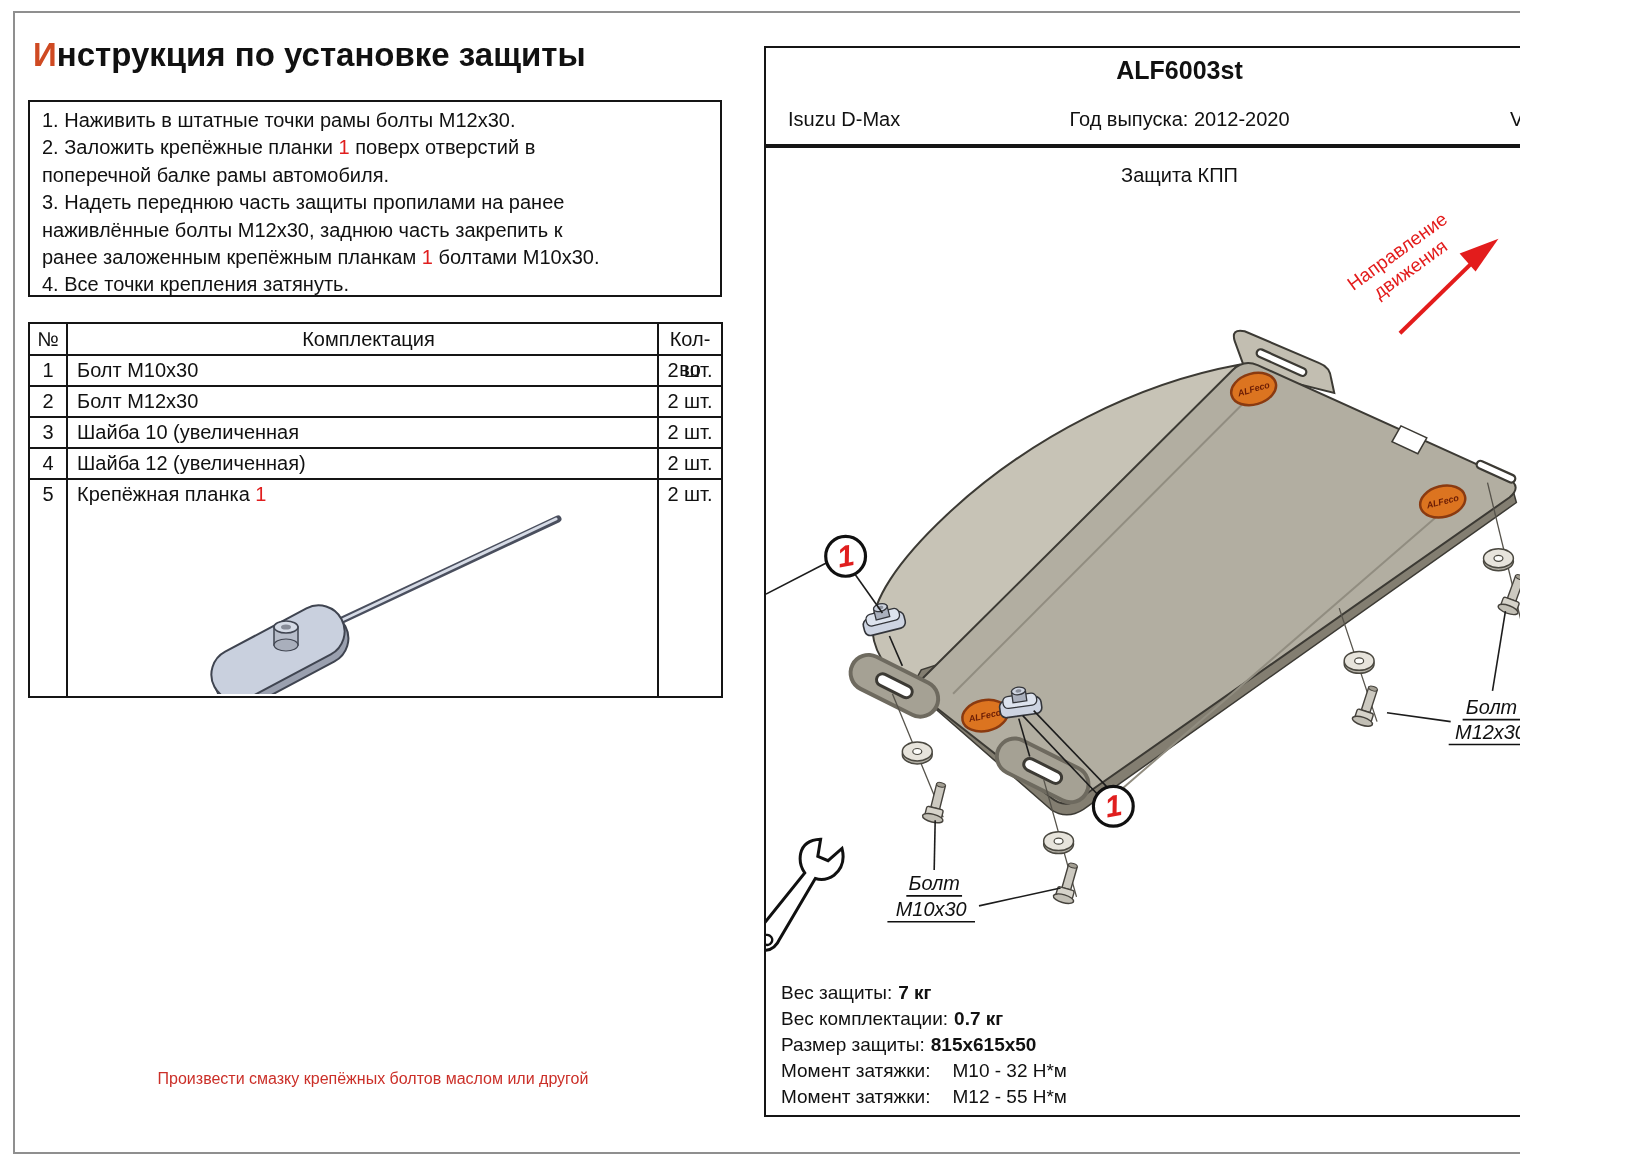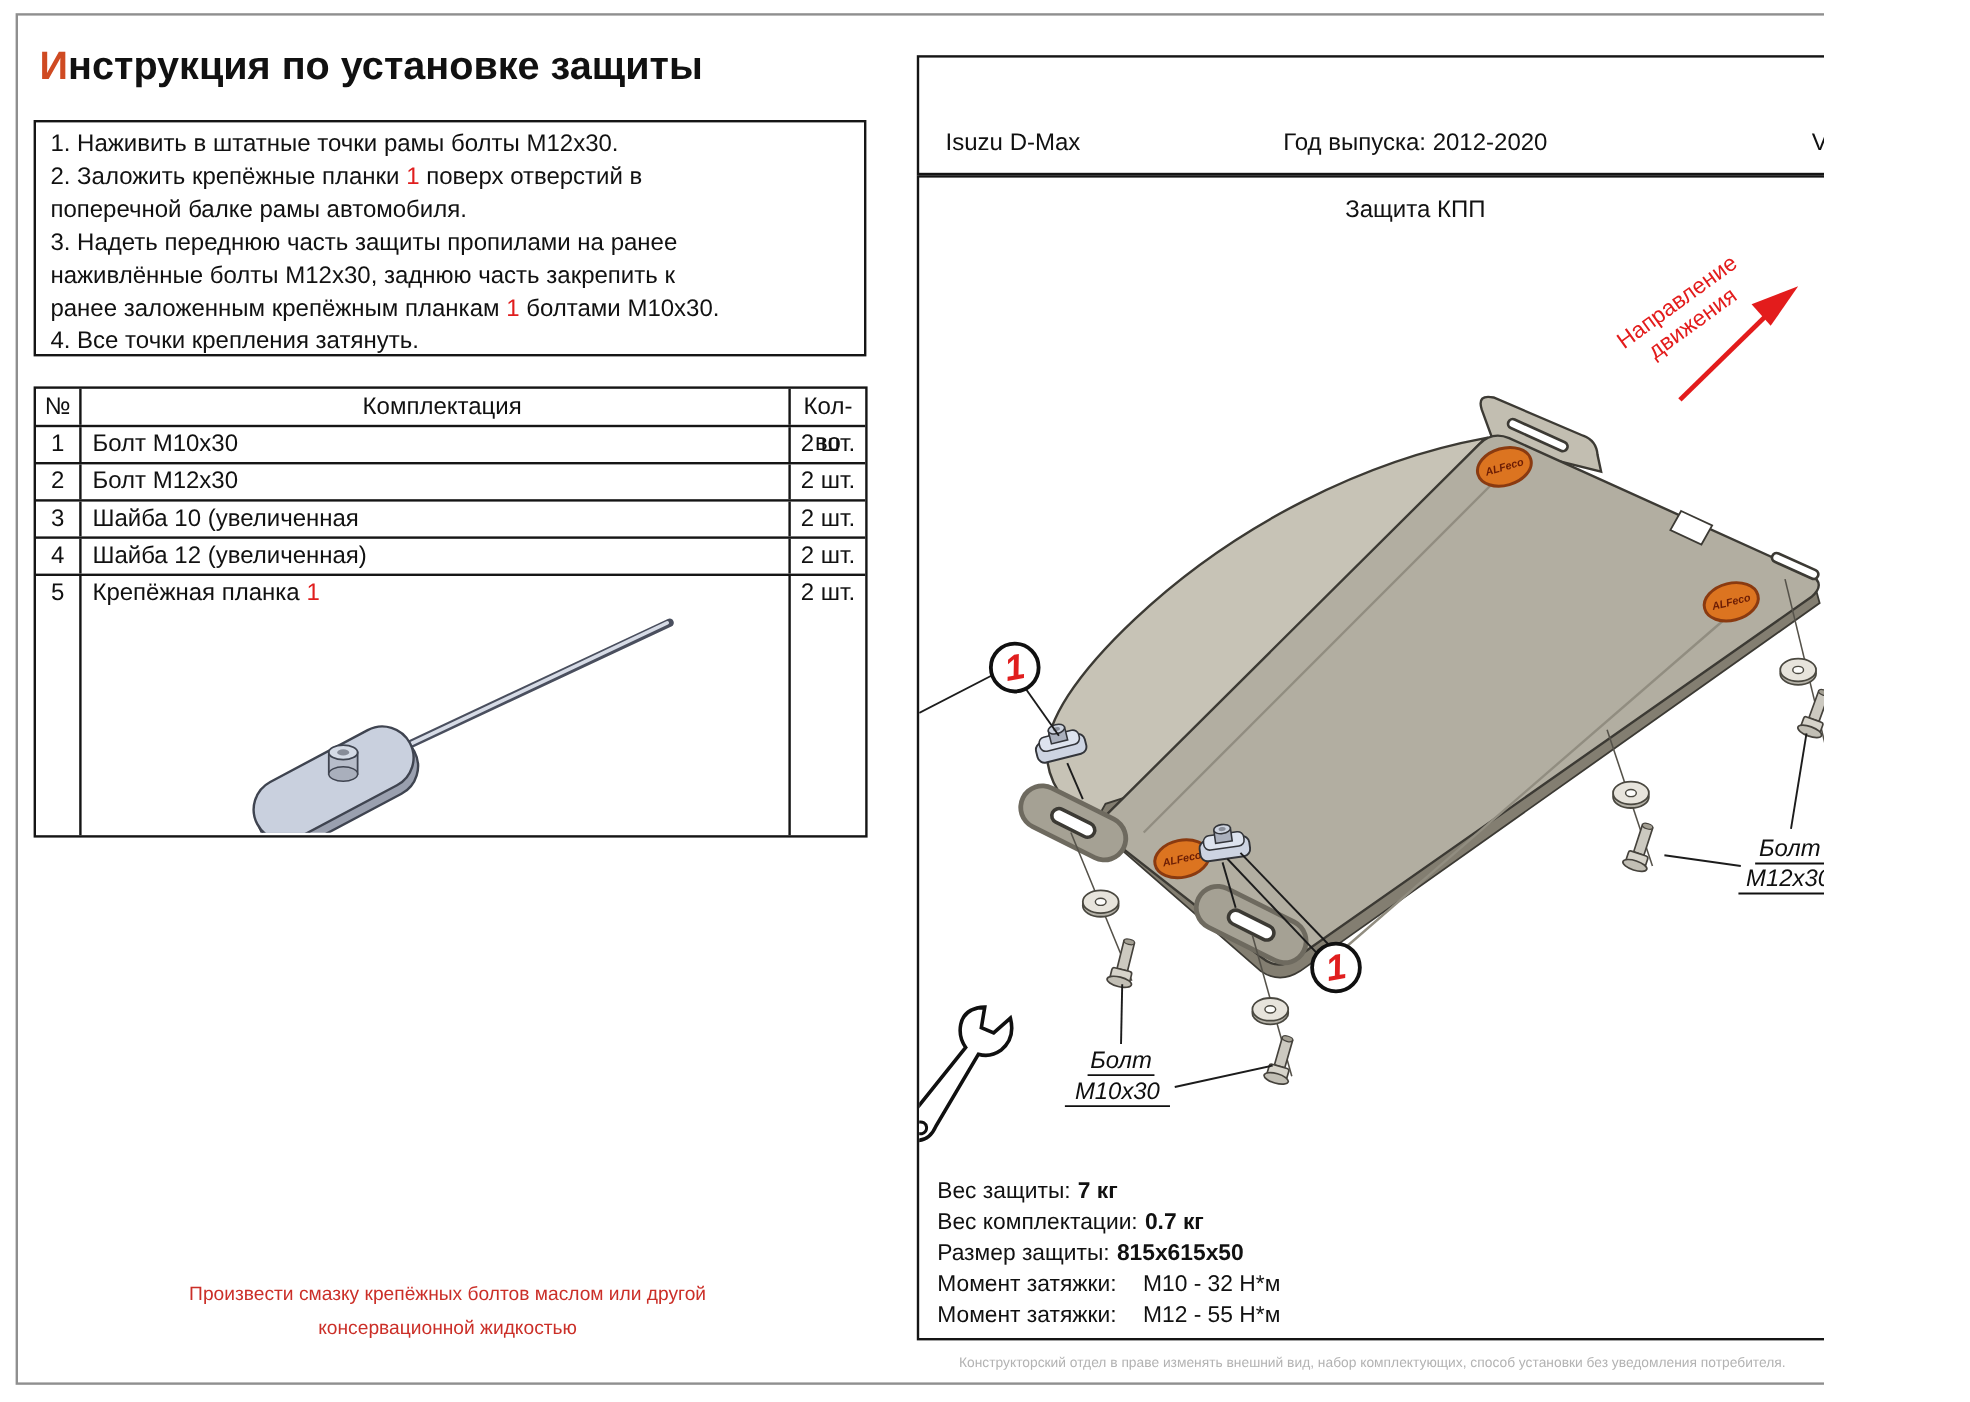--- a/index.html
+++ b/index.html
@@ -117,24 +117,24 @@
             <ellipse cx="218" cy="118" rx="5" ry="2.6" fill="#878c98"></ellipse>
           </g>
         </svg>
       </div>
       <div class="c-qty">2 шт.</div>
     </div>
   </div>
 
   <div class="red-note">
     <div>Произвести смазку крепёжных болтов маслом или другой</div>
-    <div>консервационной жидкостью</div>
   </div>
 
   <div class="panel-header">
+    <div class="panel-code">ALF6003st</div>
     <div class="panel-model">Isuzu D-Max</div>
     <div class="panel-year">Год выпуска: 2012-2020</div>
     <div class="panel-version">V - all</div>
   </div>
 
   <div class="panel-box">
     <div class="drawing-title">Защита КПП</div>
 
     <svg class="drawing-svg" viewBox="764 146 831 971" preserveAspectRatio="none">
 
@@ -304,14 +304,13 @@
 
     <div class="specs">
       <div class="spec-line"><span>Вес защиты:</span><span class="vb">7 кг</span></div>
       <div class="spec-line"><span>Вес комплектации:</span><span class="vb">0.7 кг</span></div>
       <div class="spec-line"><span>Размер защиты:</span><span class="vb">815х615х50</span></div>
       <div class="spec-line"><span>Момент затяжки:</span><span class="v">М10 - 32 Н*м</span></div>
       <div class="spec-line"><span>Момент затяжки:</span><span class="v">М12 - 55 Н*м</span></div>
     </div>
   </div>
 
-  <div class="footer-note">Конструкторский отдел в праве изменять внешний вид, набор комплектующих, способ установки без уведомления потребителя.</div>
 </div>
 
 </body></html>

